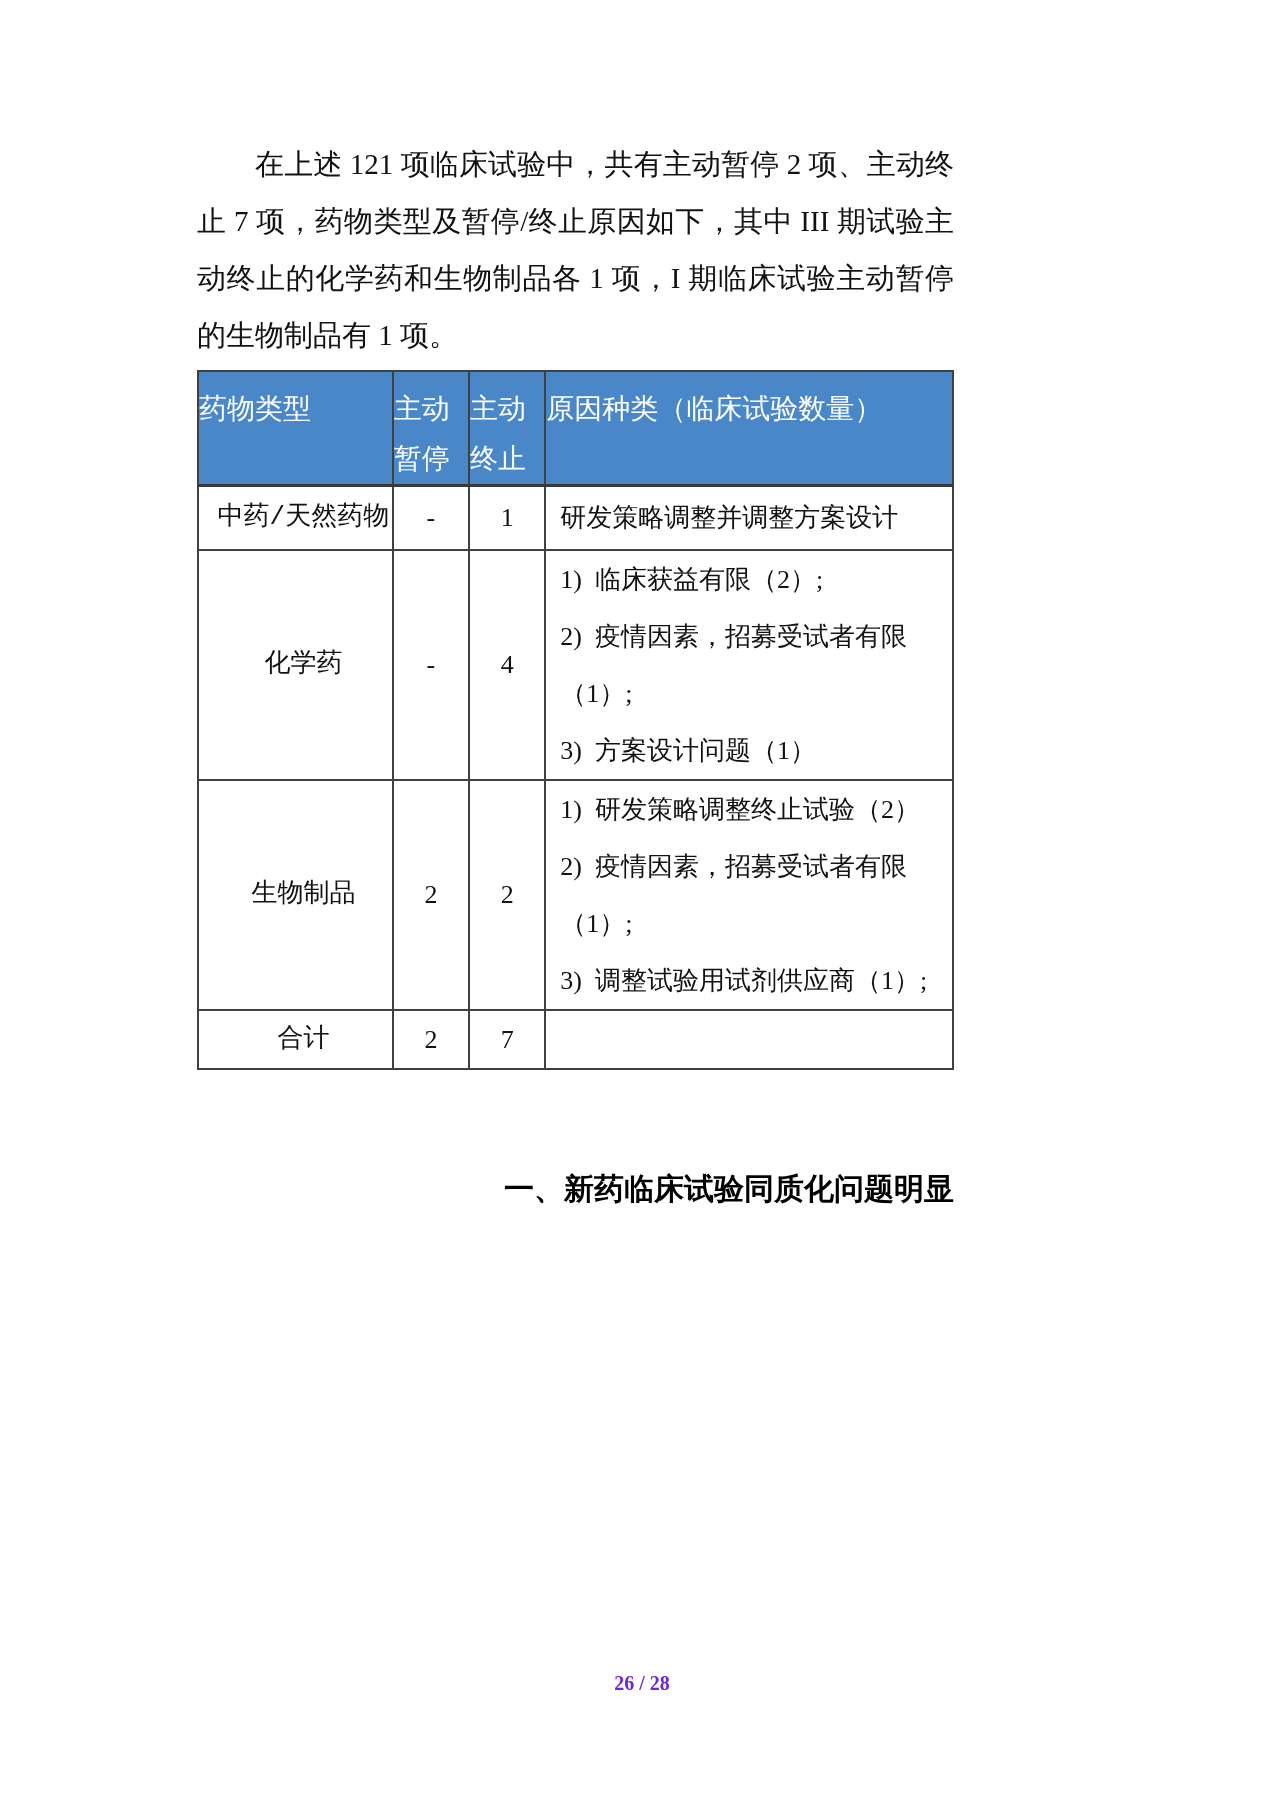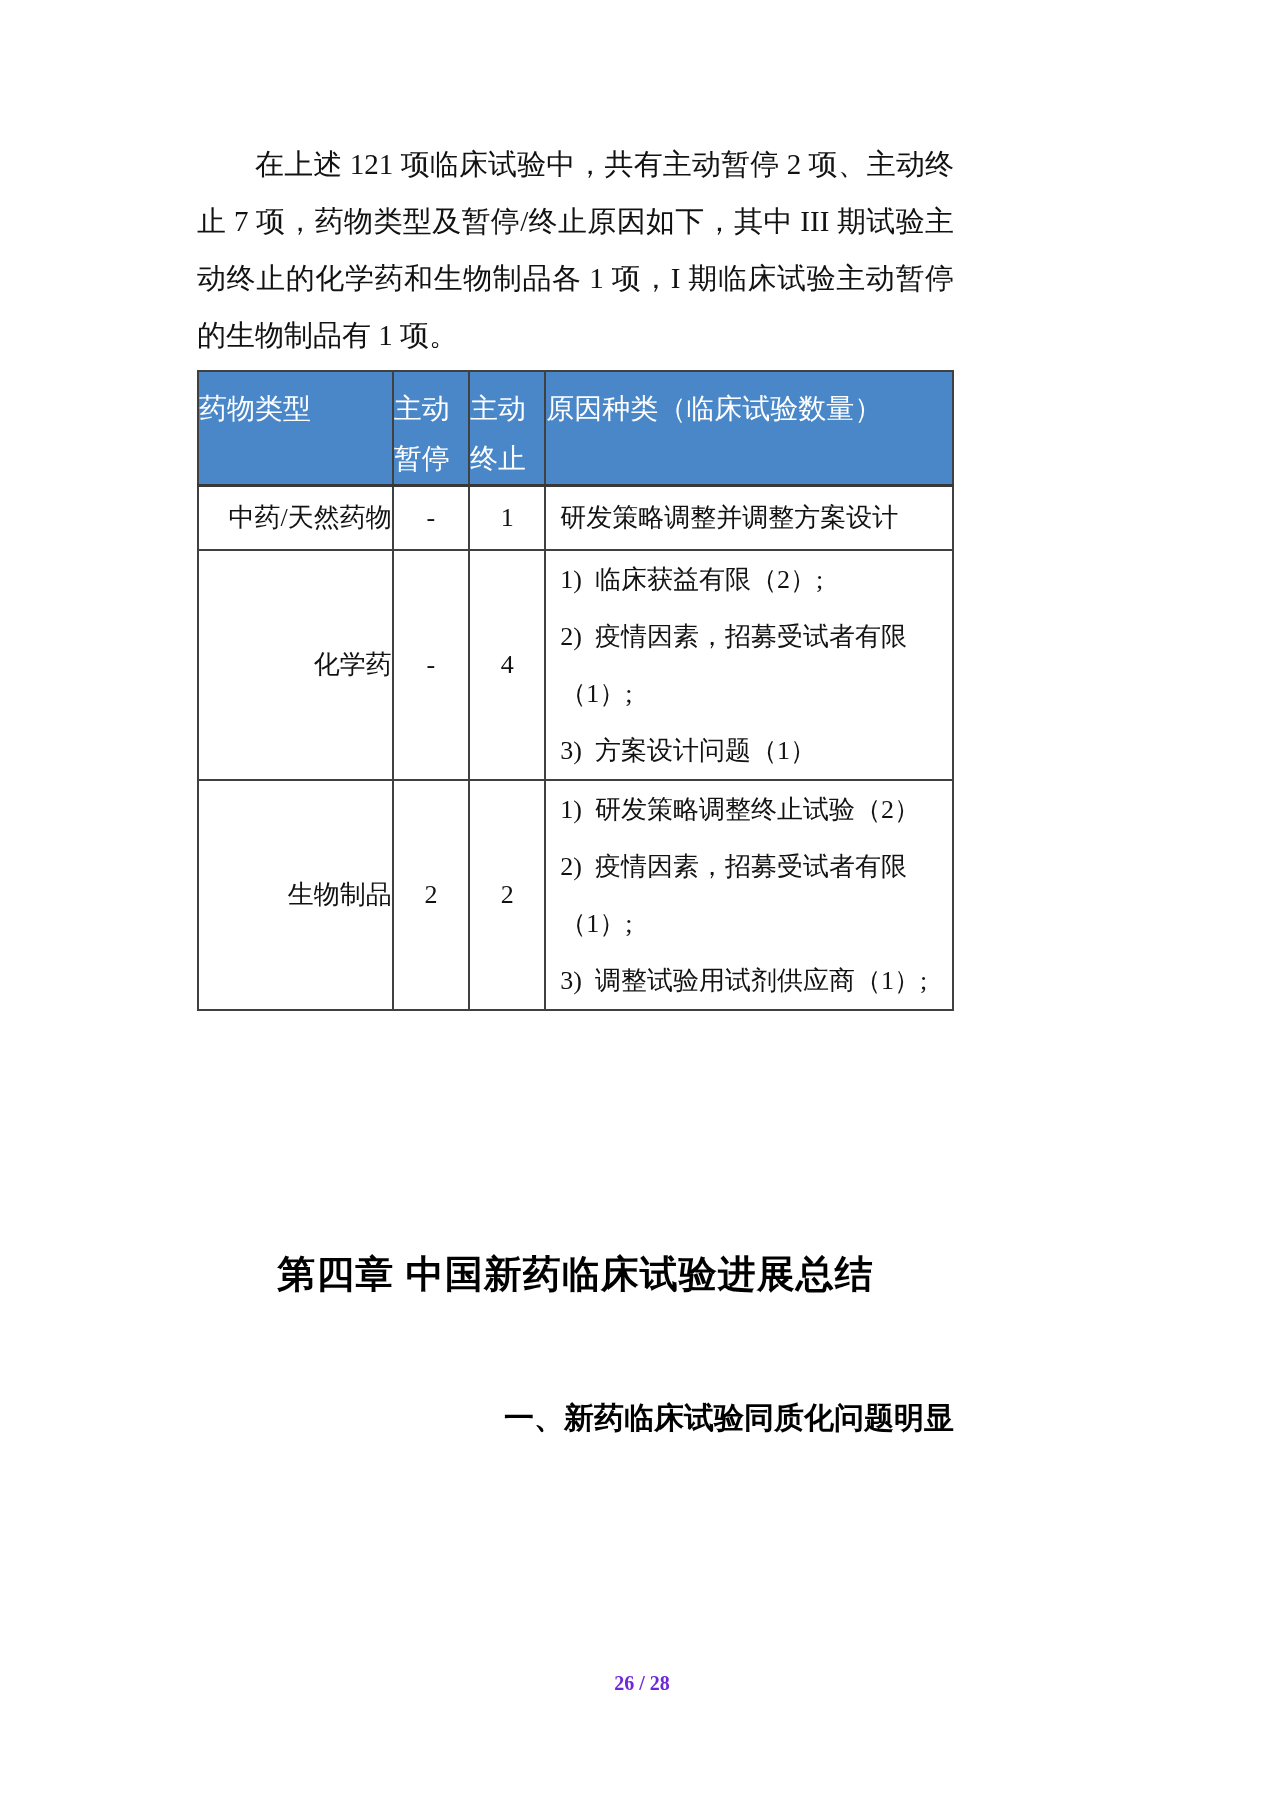--- a/index.html
+++ b/index.html
@@ -60,23 +60,24 @@
     border-bottom: 3px solid #383838;
   }
   .drug-table th .hline { display: block; }
   .drug-table td {
     font-size: 26px;
     line-height: 57px;
     vertical-align: middle;
     color: #121212;
   }
   .drug-table td.cell-type {
-    text-align: right;
+    text-align: center;
     padding-left: 16px;
     white-space: nowrap;
+    font-family: Liberation Mono, monospace;
   }
   .drug-table td.cell-num { text-align: center; }
   .drug-table td.cell-reasons {
     text-align: left;
     padding-left: 14px;
     padding-right: 6px;
   }
   .drug-table .reason {
     white-space: pre-wrap;
     overflow: hidden;
@@ -174,24 +175,29 @@
           <td class="cell-type">生物制品</td>
           <td class="cell-num">2</td>
           <td class="cell-num">2</td>
           <td class="cell-reasons">
             <div class="reason">1)  研发策略调整终止试验（2）</div>
             <div class="reason">2)  疫情因素，招募受试者有限（1）;</div>
             <div class="reason">3)  调整试验用试剂供应商（1）;</div>
           </td>
         </tr>
 
+        <tr class="row-total">
+          <td class="cell-type">合计</td>
+          <td class="cell-num">2</td>
+          <td class="cell-num">7</td>
+          <td class="cell-reasons"></td>
+        </tr>
       </tbody>
     </table>
 
-    <h1 class="chapter-heading">第四章 中国新药临床试验进展总结</h1>
 
     <h2 class="section-heading">一、新药临床试验同质化问题明显</h2>
 
 
 
   </div>
 
   <div class="page-footer">26 / 28</div>
 </div>
 

